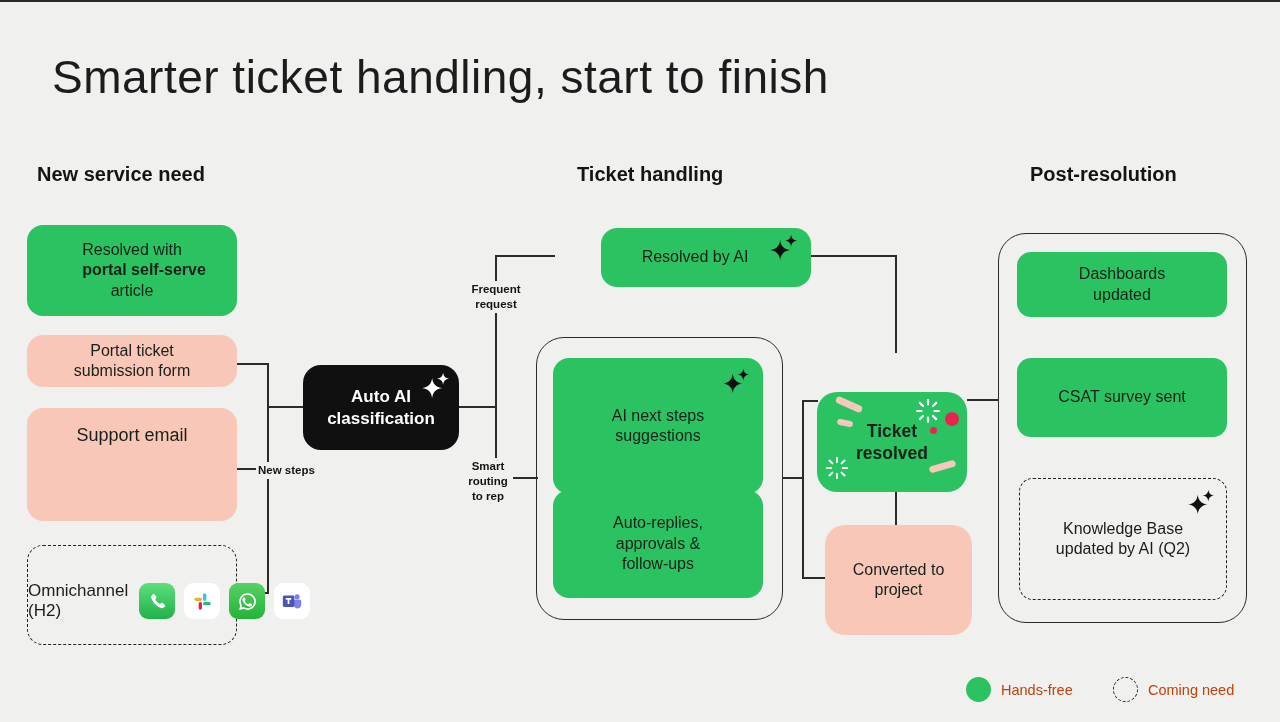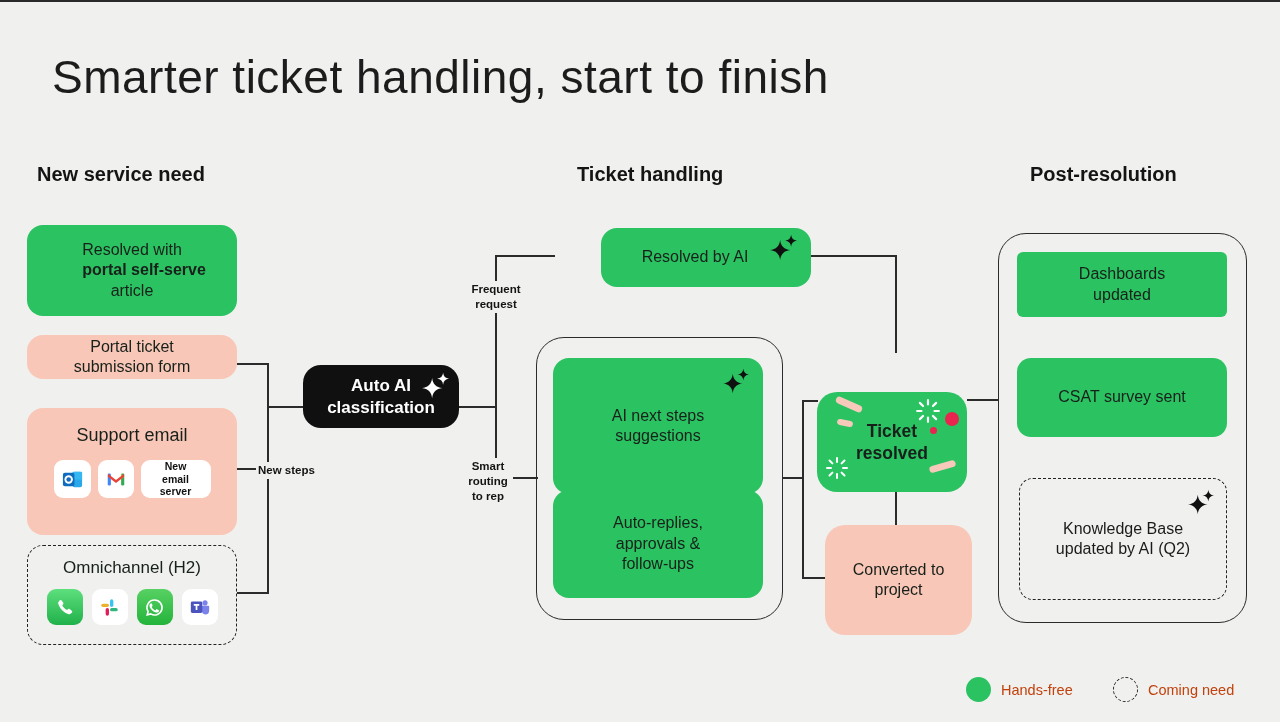--- a/index.html
+++ b/index.html
@@ -67,51 +67,29 @@
 <div class="edge-label" style="left:463px;top:458px;width:50px;">Smart routing to rep</div>
 
 <div class="node green-node" style="left:27px;top:225px;width:210px;height:91px;">
   <div>
     <span>Resolved with</span><br>
     <span class="bold">portal self-serve</span><br>
     <span>article</span>
   </div>
 </div>
 
-<div class="node pink-node" style="left:27px;top:335px;width:210px;height:44px;">
+<div class="node pink-node" style="left:27px;top:335px;width:210px;height:52px;">
   <div style="width:160px;">Portal ticket submission form</div>
 </div>
 
-<div class="node pink-node" style="left:27px;top:408px;width:210px;height:127px;flex-direction:column;justify-content:flex-start;padding-top:16px;gap:13px;">
+<div class="node pink-node" style="left:27px;top:408px;width:210px;height:113px;flex-direction:column;justify-content:flex-start;padding-top:16px;">
   <div class="boxtitle">Support email</div>
-  <div class="chiprow">
-    <div class="chip" style="width:37px;height:38px;">
-      <svg width="23" height="23" viewBox="0 0 24 24">
-        <rect x="12" y="4" width="10" height="16" rx="2" fill="#28a8ea"></rect>
-        <rect x="12" y="4" width="10" height="8" fill="#35b8f1"></rect>
-        <rect x="2" y="5" width="12" height="14" rx="2" fill="#0f6cbd"></rect>
-        <circle cx="8" cy="12" r="4.4" fill="#fff"></circle>
-        <circle cx="8" cy="12" r="2.4" fill="#0f6cbd"></circle>
-      </svg>
-    </div>
-    <div class="chip" style="width:36px;height:38px;">
-      <svg width="22" height="22" viewBox="0 0 24 24">
-        <rect x="3" y="6" width="3.4" height="13" rx="1.4" fill="#4285f4"></rect>
-        <rect x="17.6" y="6" width="3.4" height="13" rx="1.4" fill="#34a853"></rect>
-        <path d="M17.6 7 L17.6 12 L21 9.4 Z" fill="#fbbc04"></path>
-        <path d="M3.2 6.4 L12 13.2 L20.8 6.4 L20.8 9.6 L12 16.4 L3.2 9.6 Z" fill="#ea4335"></path>
-      </svg>
-    </div>
-    <div class="chip" style="width:70px;height:38px;font-size:10.5px;font-weight:700;line-height:1.2;color:#111;">
-      <div style="width:48px;text-align:center;">New email server</div>
-    </div>
-  </div>
-</div>
-
-<div class="dashed-box" style="left:27px;top:545px;width:210px;height:100px;display:flex;flex-direction:column;align-items:center;justify-content:flex-start;padding-top:12px;gap:11px;">
+</div>
+
+<div class="dashed-box" style="left:27px;top:545px;width:210px;height:100px;display:flex;flex-direction:row;align-items:center;justify-content:flex-start;padding-top:12px;gap:11px;">
   <div class="boxtitle" style="font-size:17px;">Omnichannel (H2)</div>
   <div class="chiprow" style="gap:9px;">
     <div class="chip" style="width:36px;height:36px;background:linear-gradient(180deg,#5ddf7d,#20b14a);">
       <svg width="21" height="21" viewBox="0 0 24 24">
         <path fill="#fff" d="M6.6 3.8c.6-.6 1.6-.5 2.1.2l1.8 2.4c.4.6.4 1.4-.1 1.9l-1 1.1c.5 1.1 1.3 2.2 2.3 3.2 1 1 2.1 1.8 3.2 2.3l1.1-1c.5-.5 1.3-.5 1.9-.1l2.4 1.8c.7.5.8 1.5.2 2.1l-1.2 1.2c-.7.7-1.7 1-2.6.7-2.6-.8-5.2-2.4-7.4-4.6S5.7 10.2 4.9 7.6c-.3-.9 0-1.9.7-2.6l1-1.2Z"></path>
       </svg>
     </div>
     <div class="chip" style="width:36px;height:36px;">
       <svg width="21" height="21" viewBox="0 0 24 24">
         <rect x="12.6" y="2.6" width="3.8" height="8.8" rx="1.9" fill="#36c5f0"></rect>
@@ -130,21 +108,21 @@
       <svg width="22" height="22" viewBox="0 0 24 24">
         <circle cx="17.5" cy="7.5" r="2.8" fill="#7b83eb"></circle>
         <path d="M14 10.5h7a1 1 0 0 1 1 1v4.3a4.3 4.3 0 0 1-4.3 4.3A4.3 4.3 0 0 1 14 15.8V10.5Z" fill="#7b83eb"></path>
         <rect x="2" y="6" width="12.5" height="12.5" rx="1.6" fill="#4b53bc"></rect>
         <path d="M5.2 9.7h6M8.2 9.7v5.6" stroke="#fff" stroke-width="1.9" fill="none"></path>
       </svg>
     </div>
   </div>
 </div>
 
-<div class="node black-node" style="left:303px;top:365px;width:156px;height:63px;">
+<div class="node black-node" style="left:303px;top:365px;width:156px;height:85px;">
   <div>
     <span>Auto AI</span><br>
     <span>classification</span>
   </div>
   <svg class="sparkle" style="right:10px;top:7px;" width="27" height="27" viewBox="0 0 32 32" fill="#fff">
     <path d="M12 7 C12.8 14.2 16.8 18.2 24 19 C16.8 19.8 12.8 23.8 12 31 C11.2 23.8 7.2 19.8 0 19 C7.2 18.2 11.2 14.2 12 7 Z"></path>
     <path d="M25 1 C25.4 5.2 27.8 7.6 32 8 C27.8 8.4 25.4 10.8 25 15 C24.6 10.8 22.2 8.4 18 8 C22.2 7.6 24.6 5.2 25 1 Z"></path>
   </svg>
 </div>
 
@@ -188,21 +166,21 @@
   </svg>
   <div class="confetti-dash" style="left:112px;top:71px;width:27px;height:7px;transform:rotate(-16deg);"></div>
 </div>
 
 <div class="node pink-node" style="left:825px;top:525px;width:147px;height:110px;border-radius:20px;">
   <div style="width:105px;">Converted to project</div>
 </div>
 
 <div class="outline-container" style="left:998px;top:233px;width:249px;height:390px;"></div>
 
-<div class="node green-node" style="left:1017px;top:252px;width:210px;height:65px;border-radius:6px;">
+<div class="node green-node" style="left:1017px;top:252px;width:210px;height:65px;border-radius:14px;">
   <div style="width:125px;">Dashboards updated</div>
 </div>
 
 <div class="node green-node" style="left:1017px;top:358px;width:210px;height:79px;border-radius:14px;">
   <div>CSAT survey sent</div>
 </div>
 
 <div class="dashed-box" style="left:1019px;top:478px;width:208px;height:122px;border-radius:14px;display:flex;align-items:center;justify-content:center;text-align:center;font-size:16px;line-height:1.28;">
   <div style="width:170px;">Knowledge Base updated by AI (Q2)</div>
   <svg class="sparkle" style="right:12px;top:10px;" width="26" height="26" viewBox="0 0 32 32" fill="#101010">

